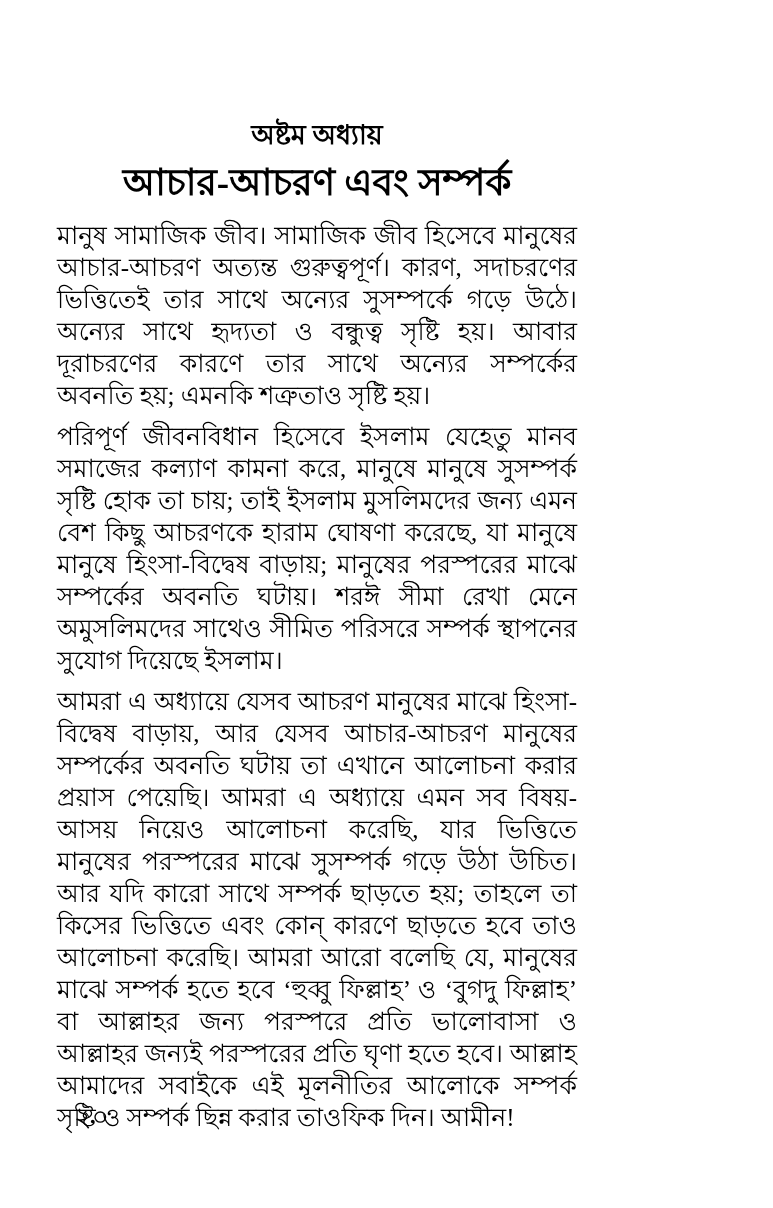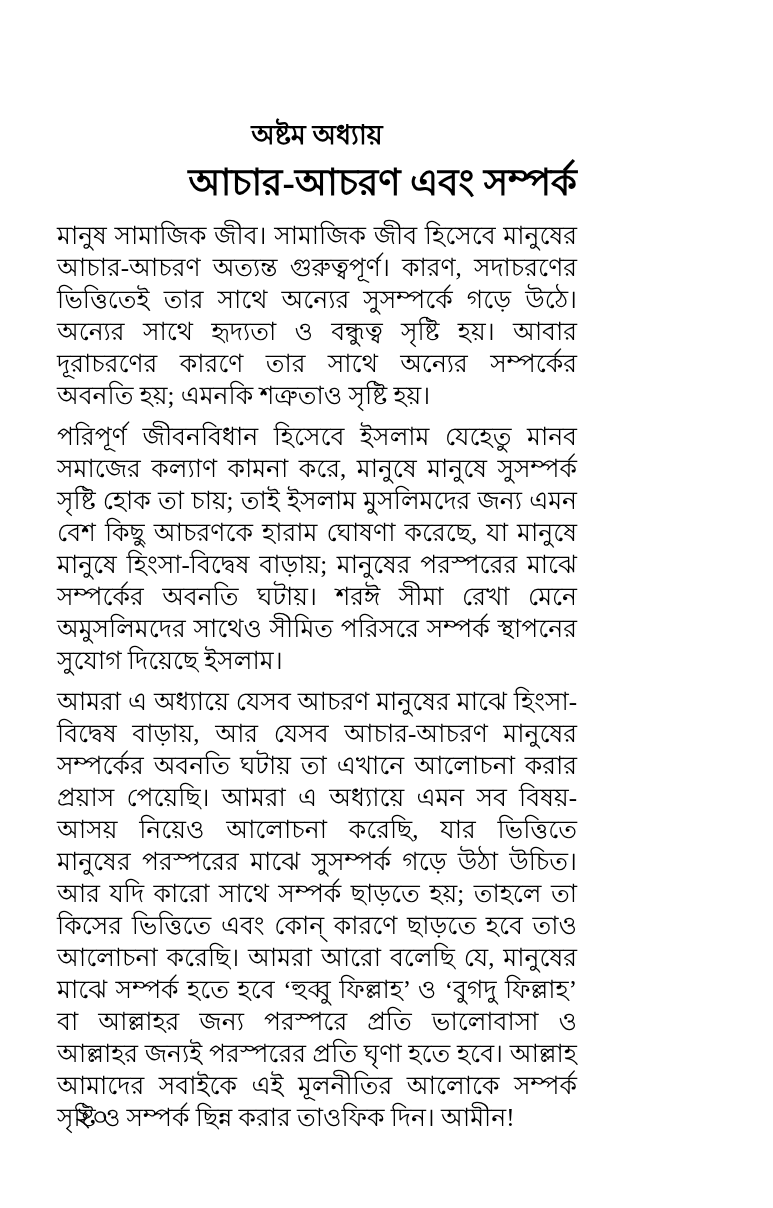--- a/index.html
+++ b/index.html
@@ -23,21 +23,21 @@
     top: 118px;
   }
   .chapter-heading {
     text-align: center;
     font-size: 27px;
     font-weight: 600;
     line-height: 34px;
     margin: 0 0 8px 0;
   }
   .main-title {
-    text-align: right;
+    text-align: center;
     font-size: 37px;
     font-weight: 700;
     line-height: 46px;
     margin: 0;
   }
   .body-text {
     margin-top: 14px;
     font-size: 25px;
     line-height: 32px;
     text-align: justify;

